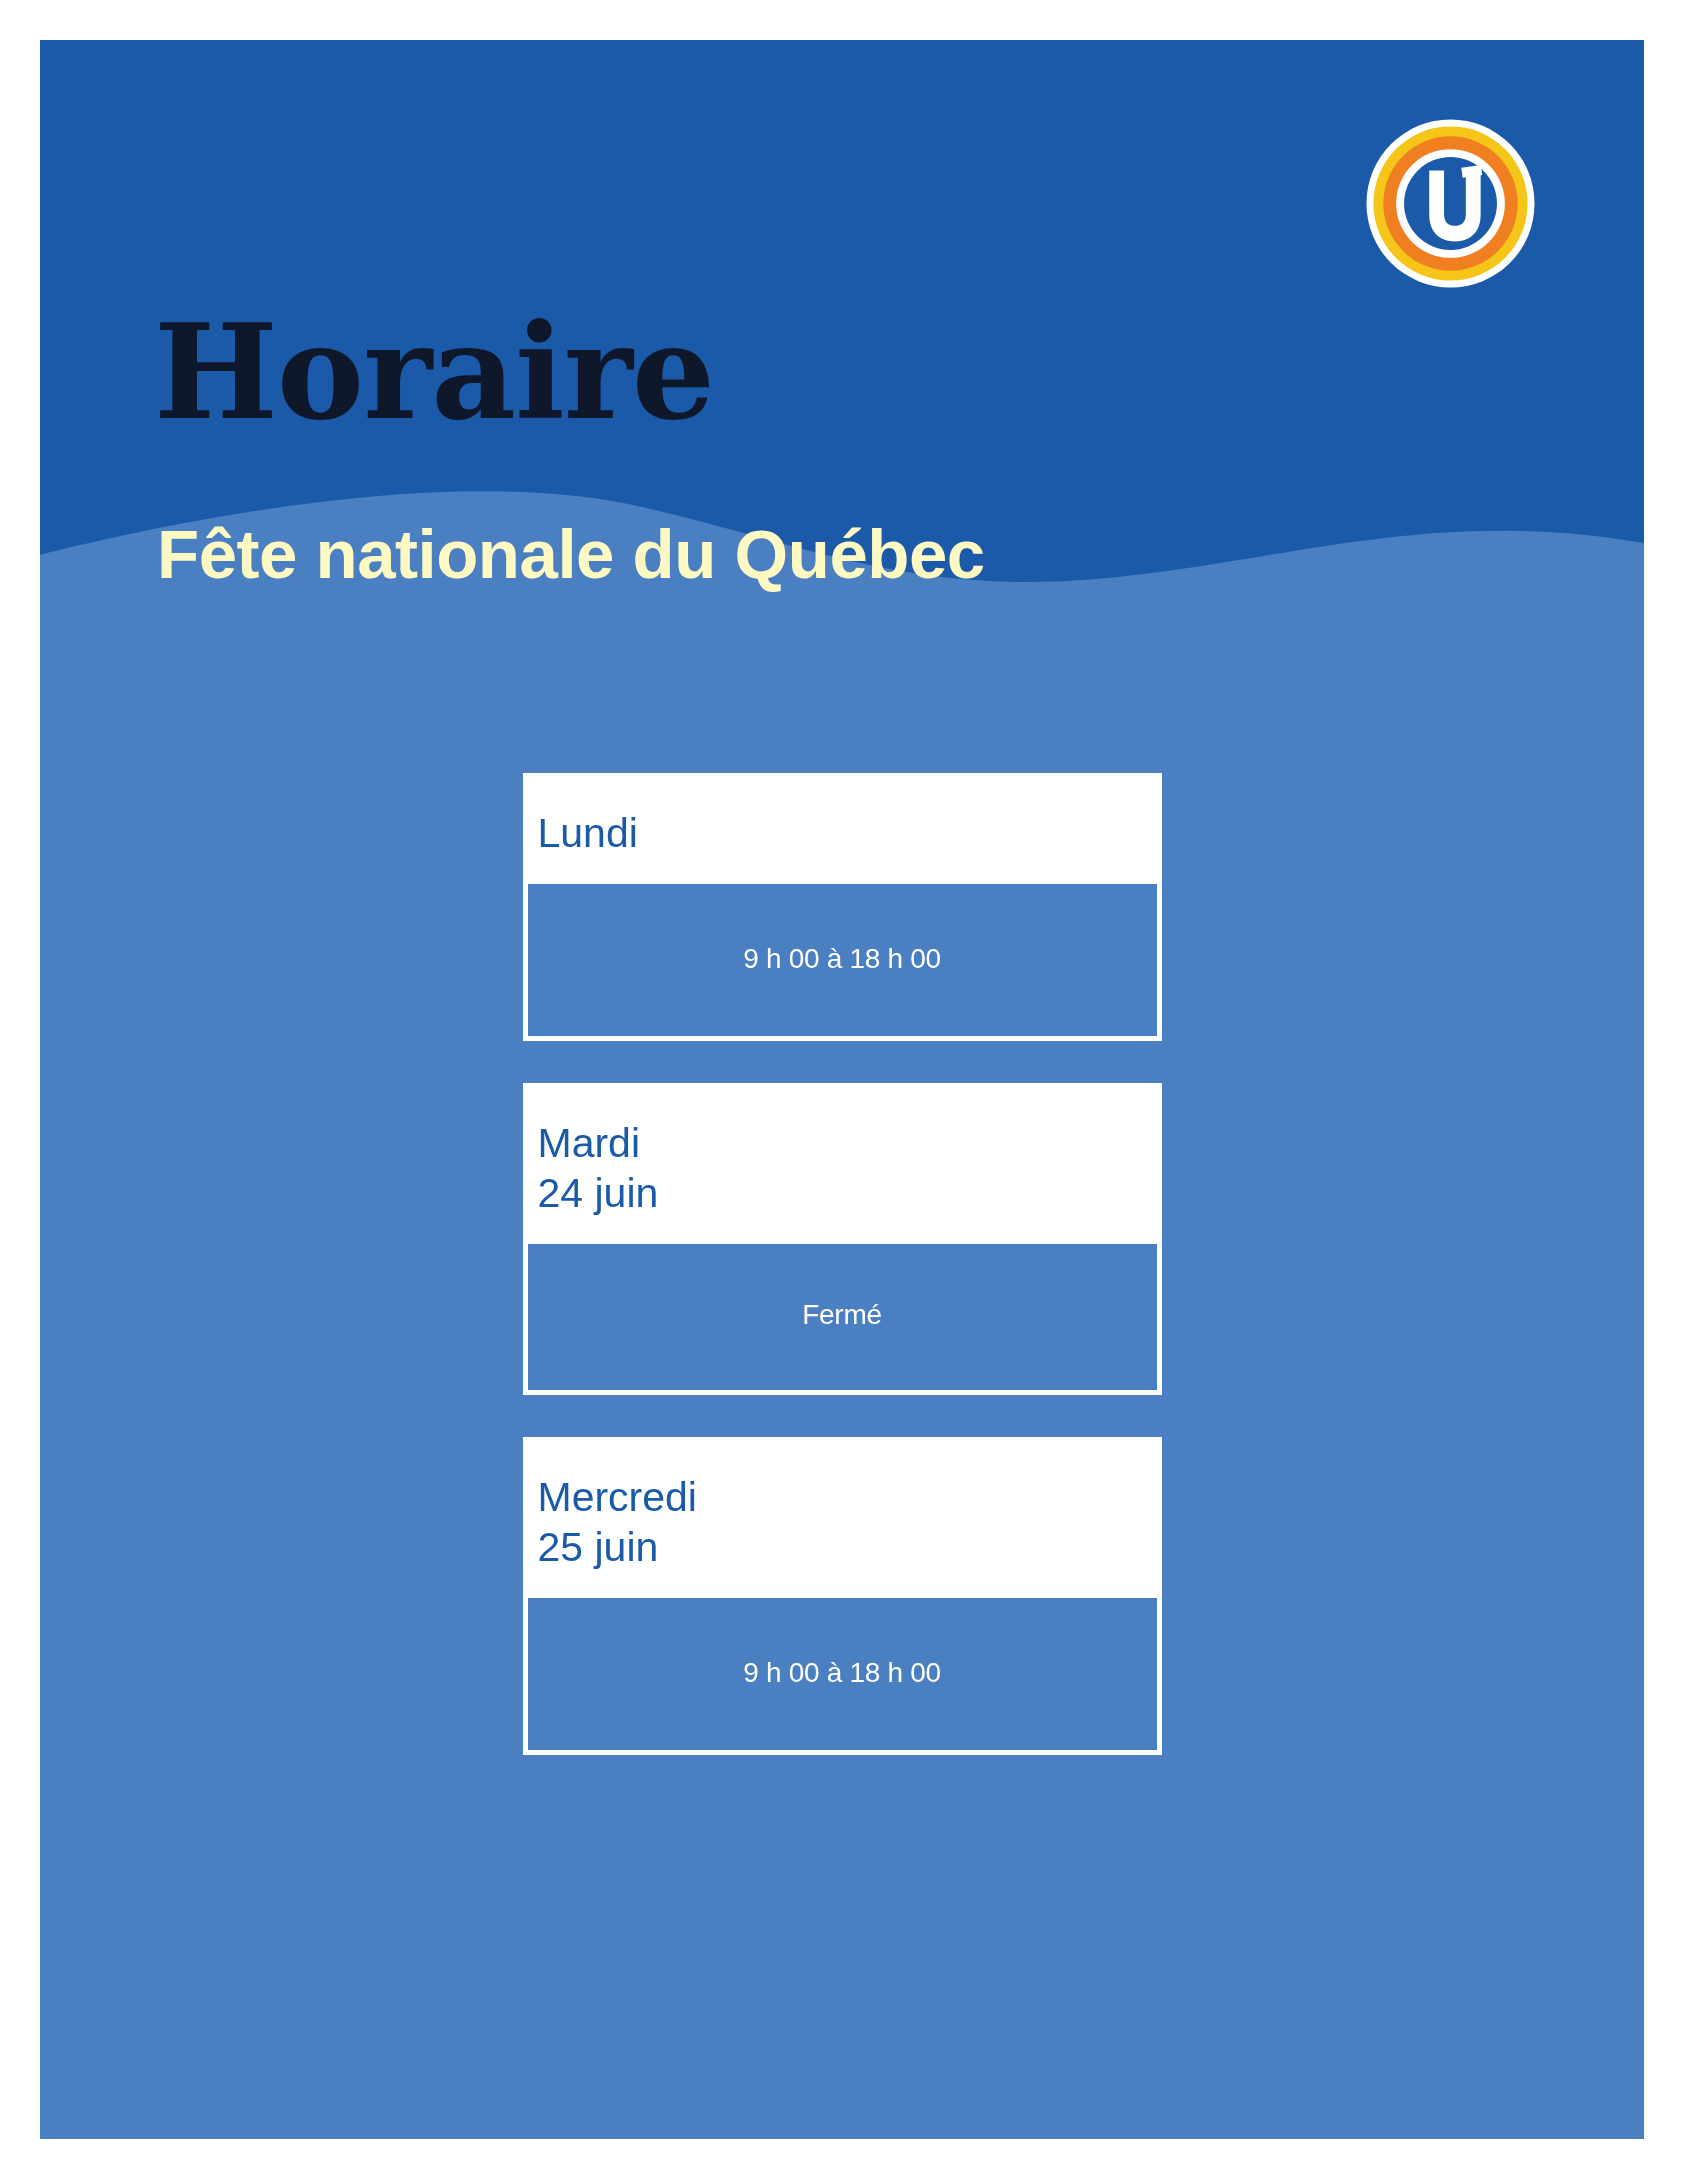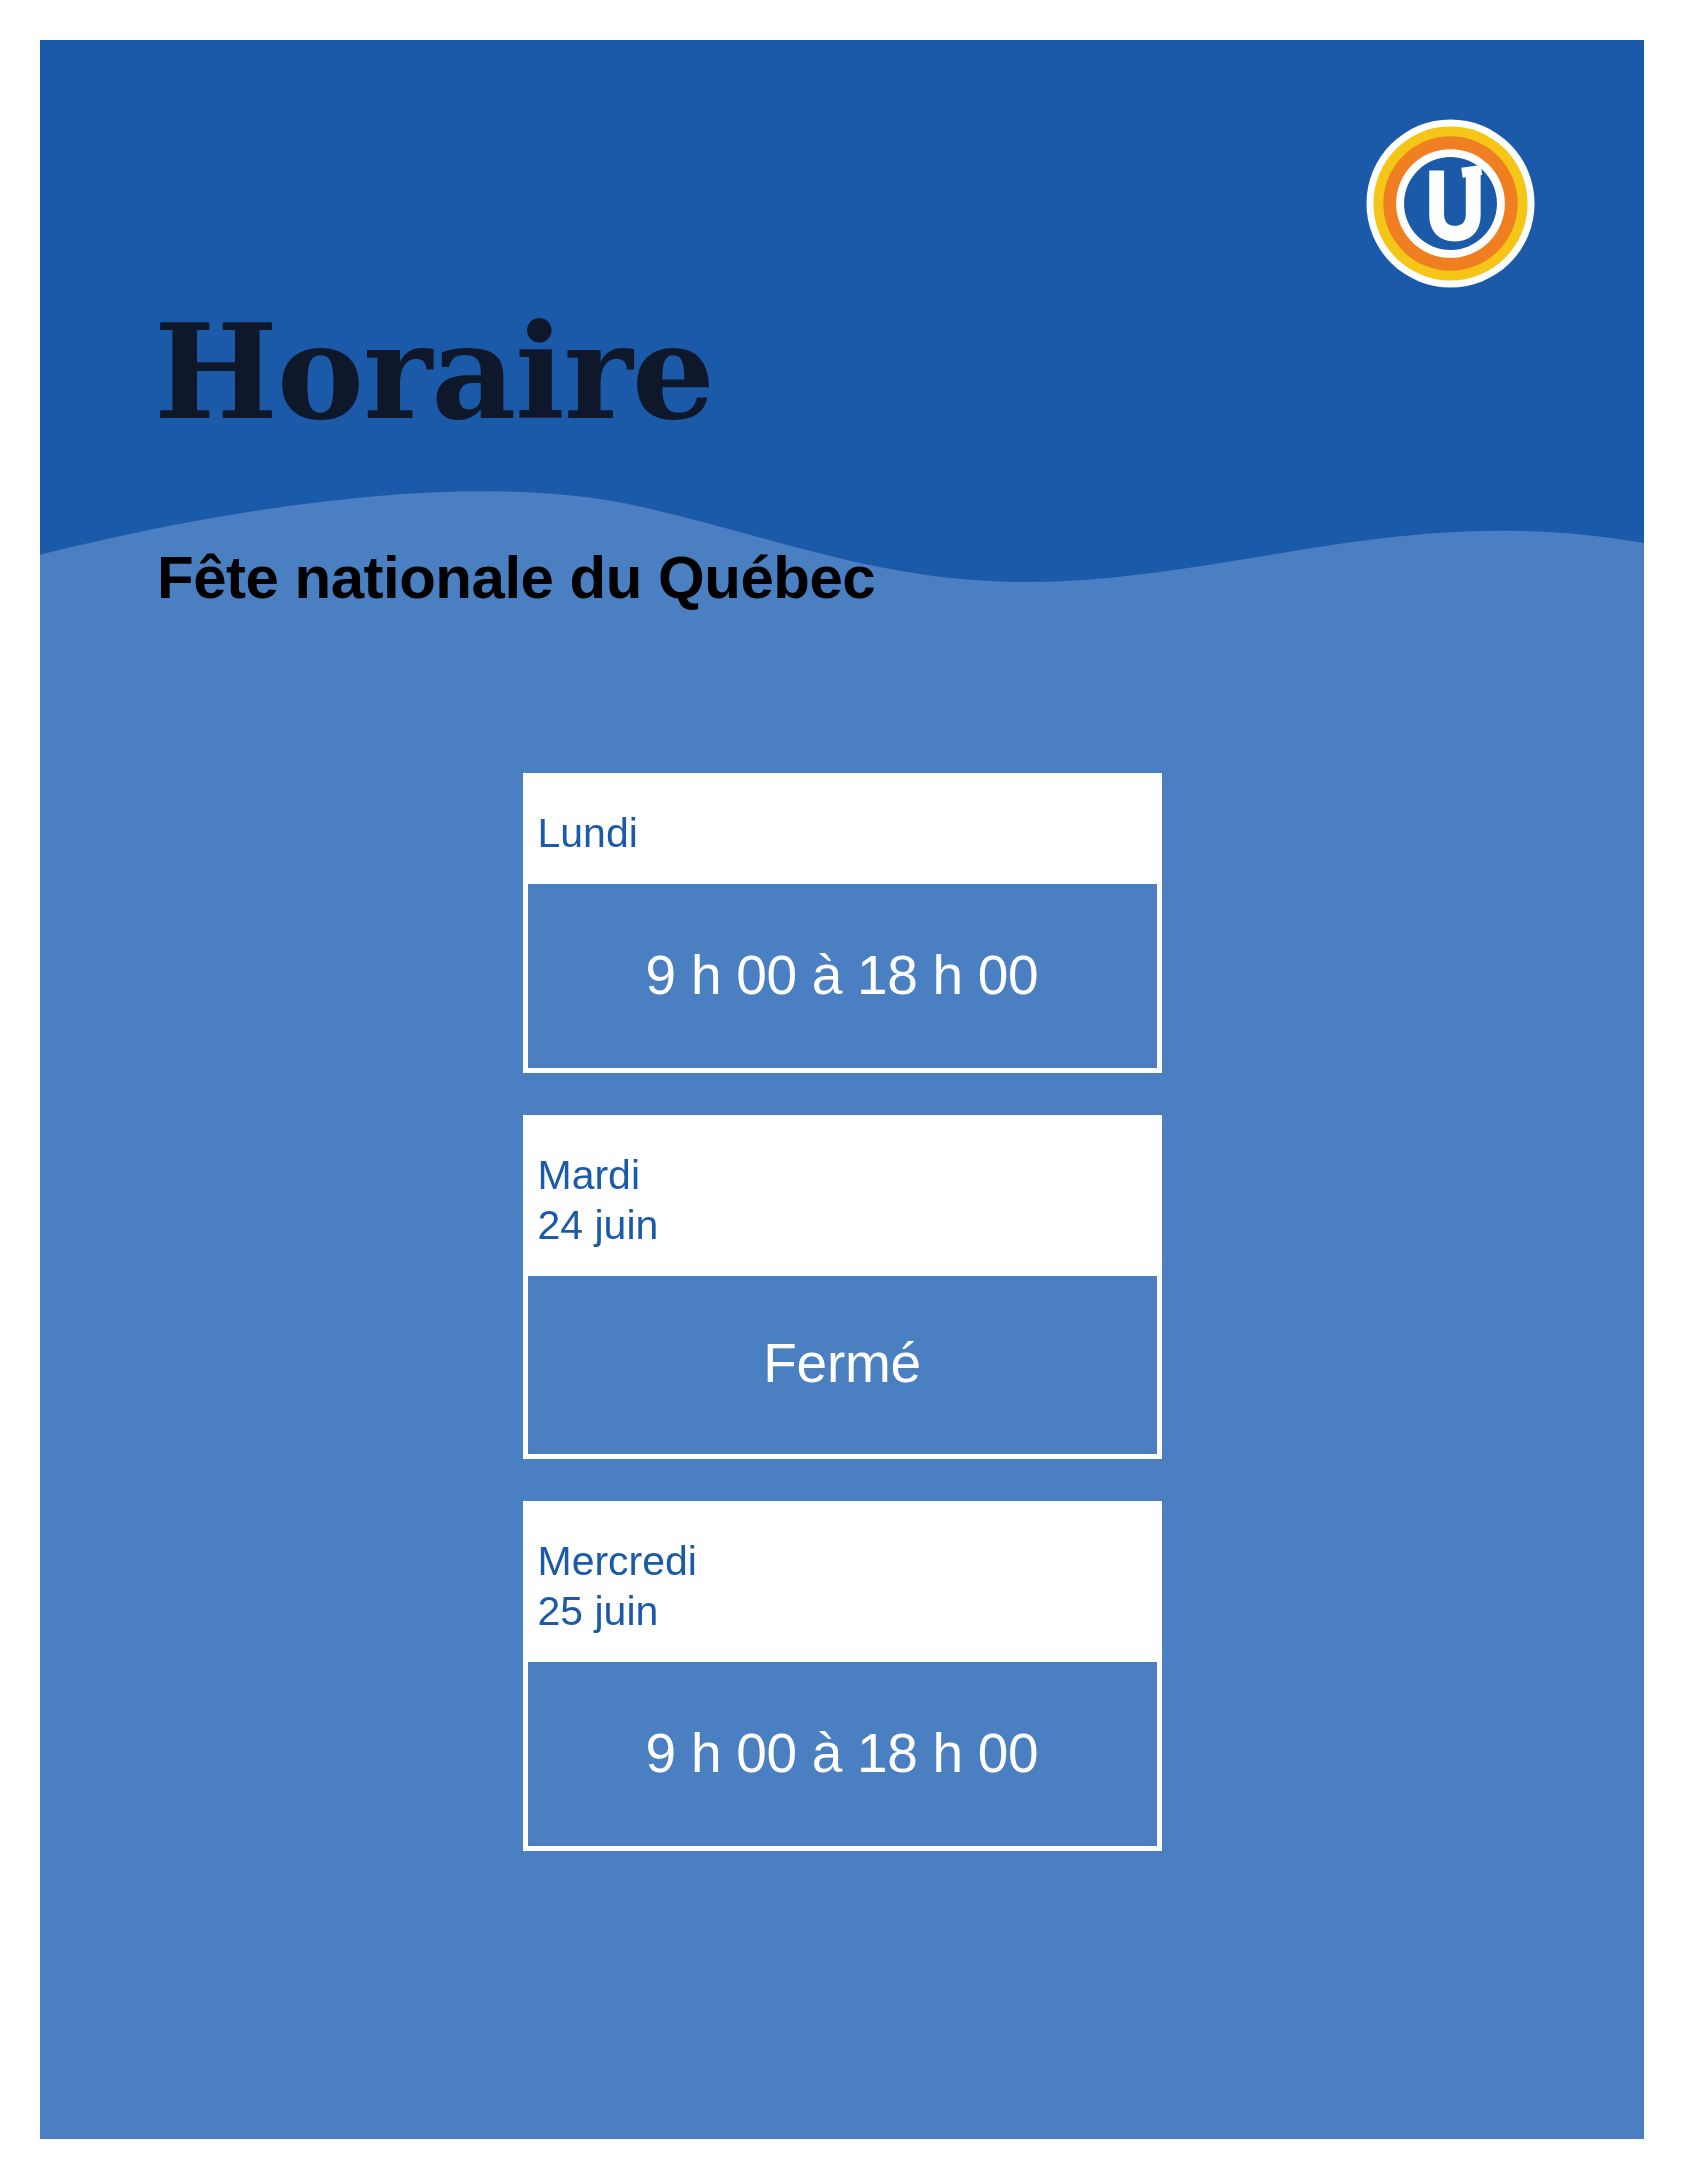--- a/index.html
+++ b/index.html
@@ -55,24 +55,24 @@
     font-size: 131px;
     font-weight: 700;
     letter-spacing: -1px;
     line-height: 1;
     margin: 0;
   }
 
   .page-subtitle {
     position: absolute;
     left: 117px;
-    top: 508px;
-    color: #000000;
+    top: 480px;
+    color: #fef9c3;
     font-family: "Liberation Sans", sans-serif;
-    font-size: 60px;
+    font-size: 69px;
     font-weight: 700;
     letter-spacing: -0.5px;
     line-height: 1;
     margin: 0;
   }
 
   
   .logo {
     position: absolute;
     right: 107px;
@@ -112,21 +112,21 @@
     display: block;
   }
   .day-head .day-date {
     display: block;
   }
 
   .day-hours {
     background: #4a7fc1;
     color: #ffffff;
     text-align: center;
-    font-size: 55px;
+    font-size: 28px;
     padding: 59px 10px 61px 10px;
     letter-spacing: -0.3px;
     border-radius: 10px;
   }
 
   .day-card.closed .day-hours {
     padding: 55px 10px 59px 10px;
     text-align: center;
   }
 </style>

